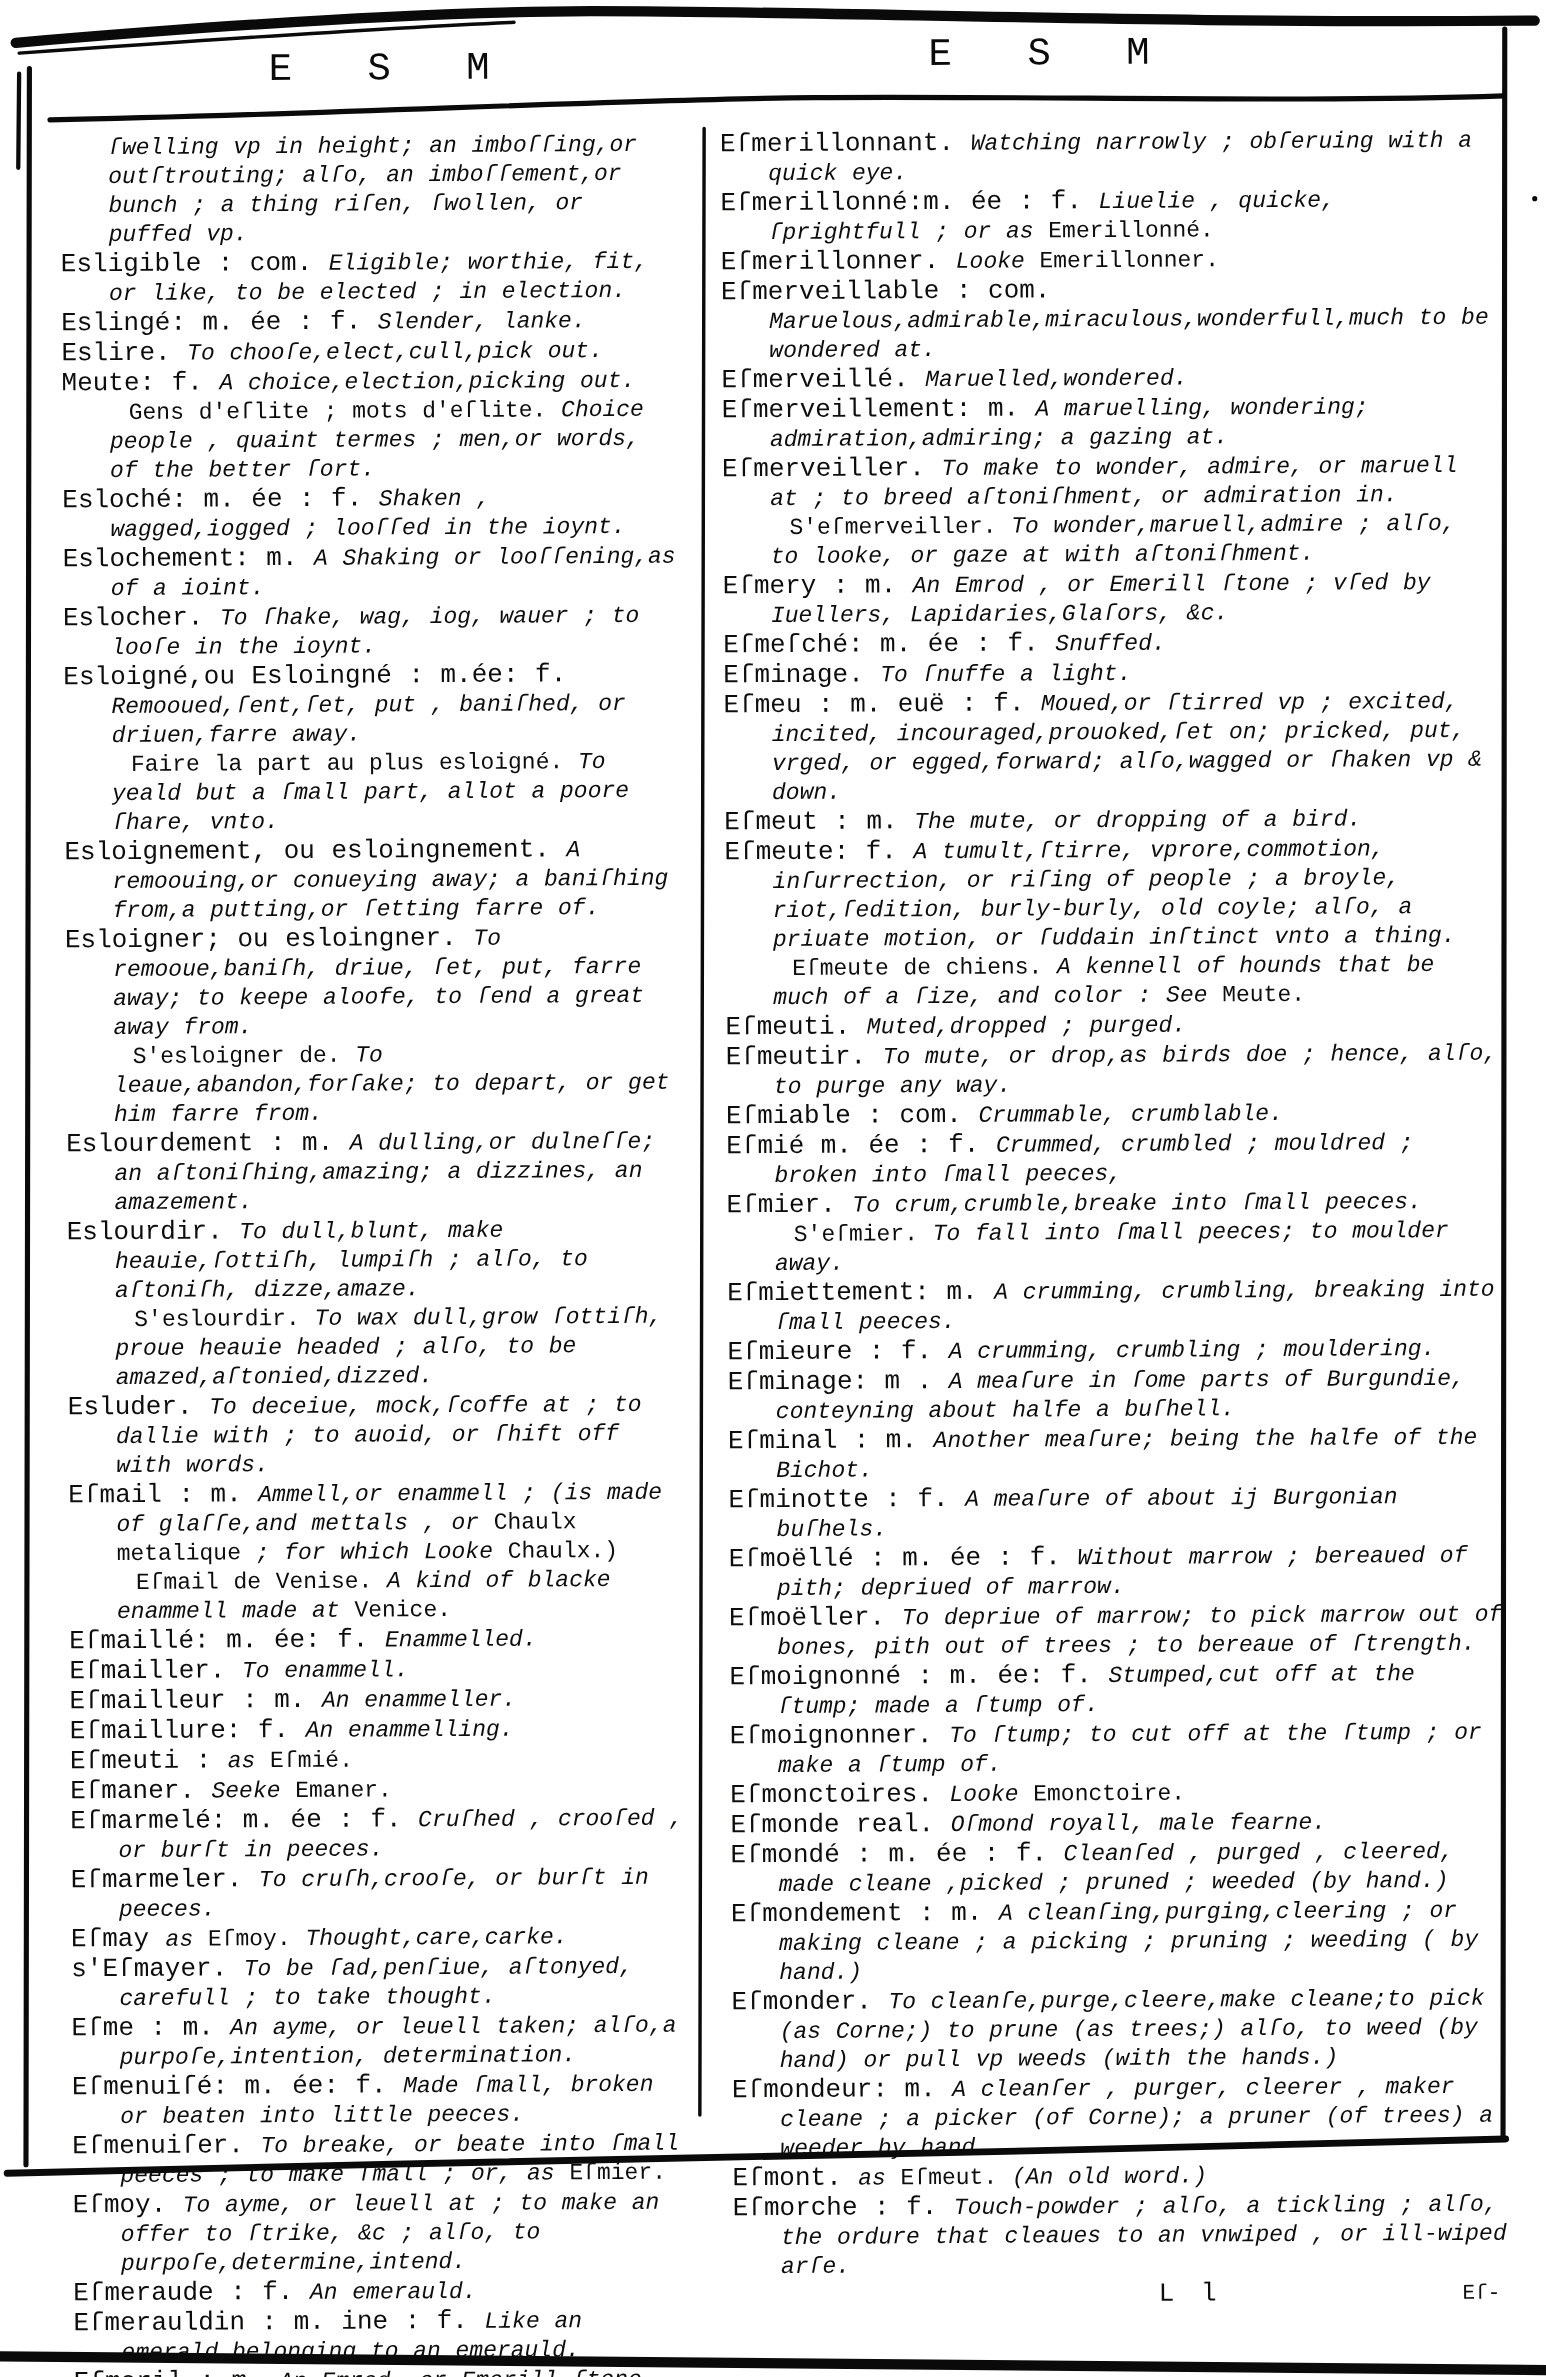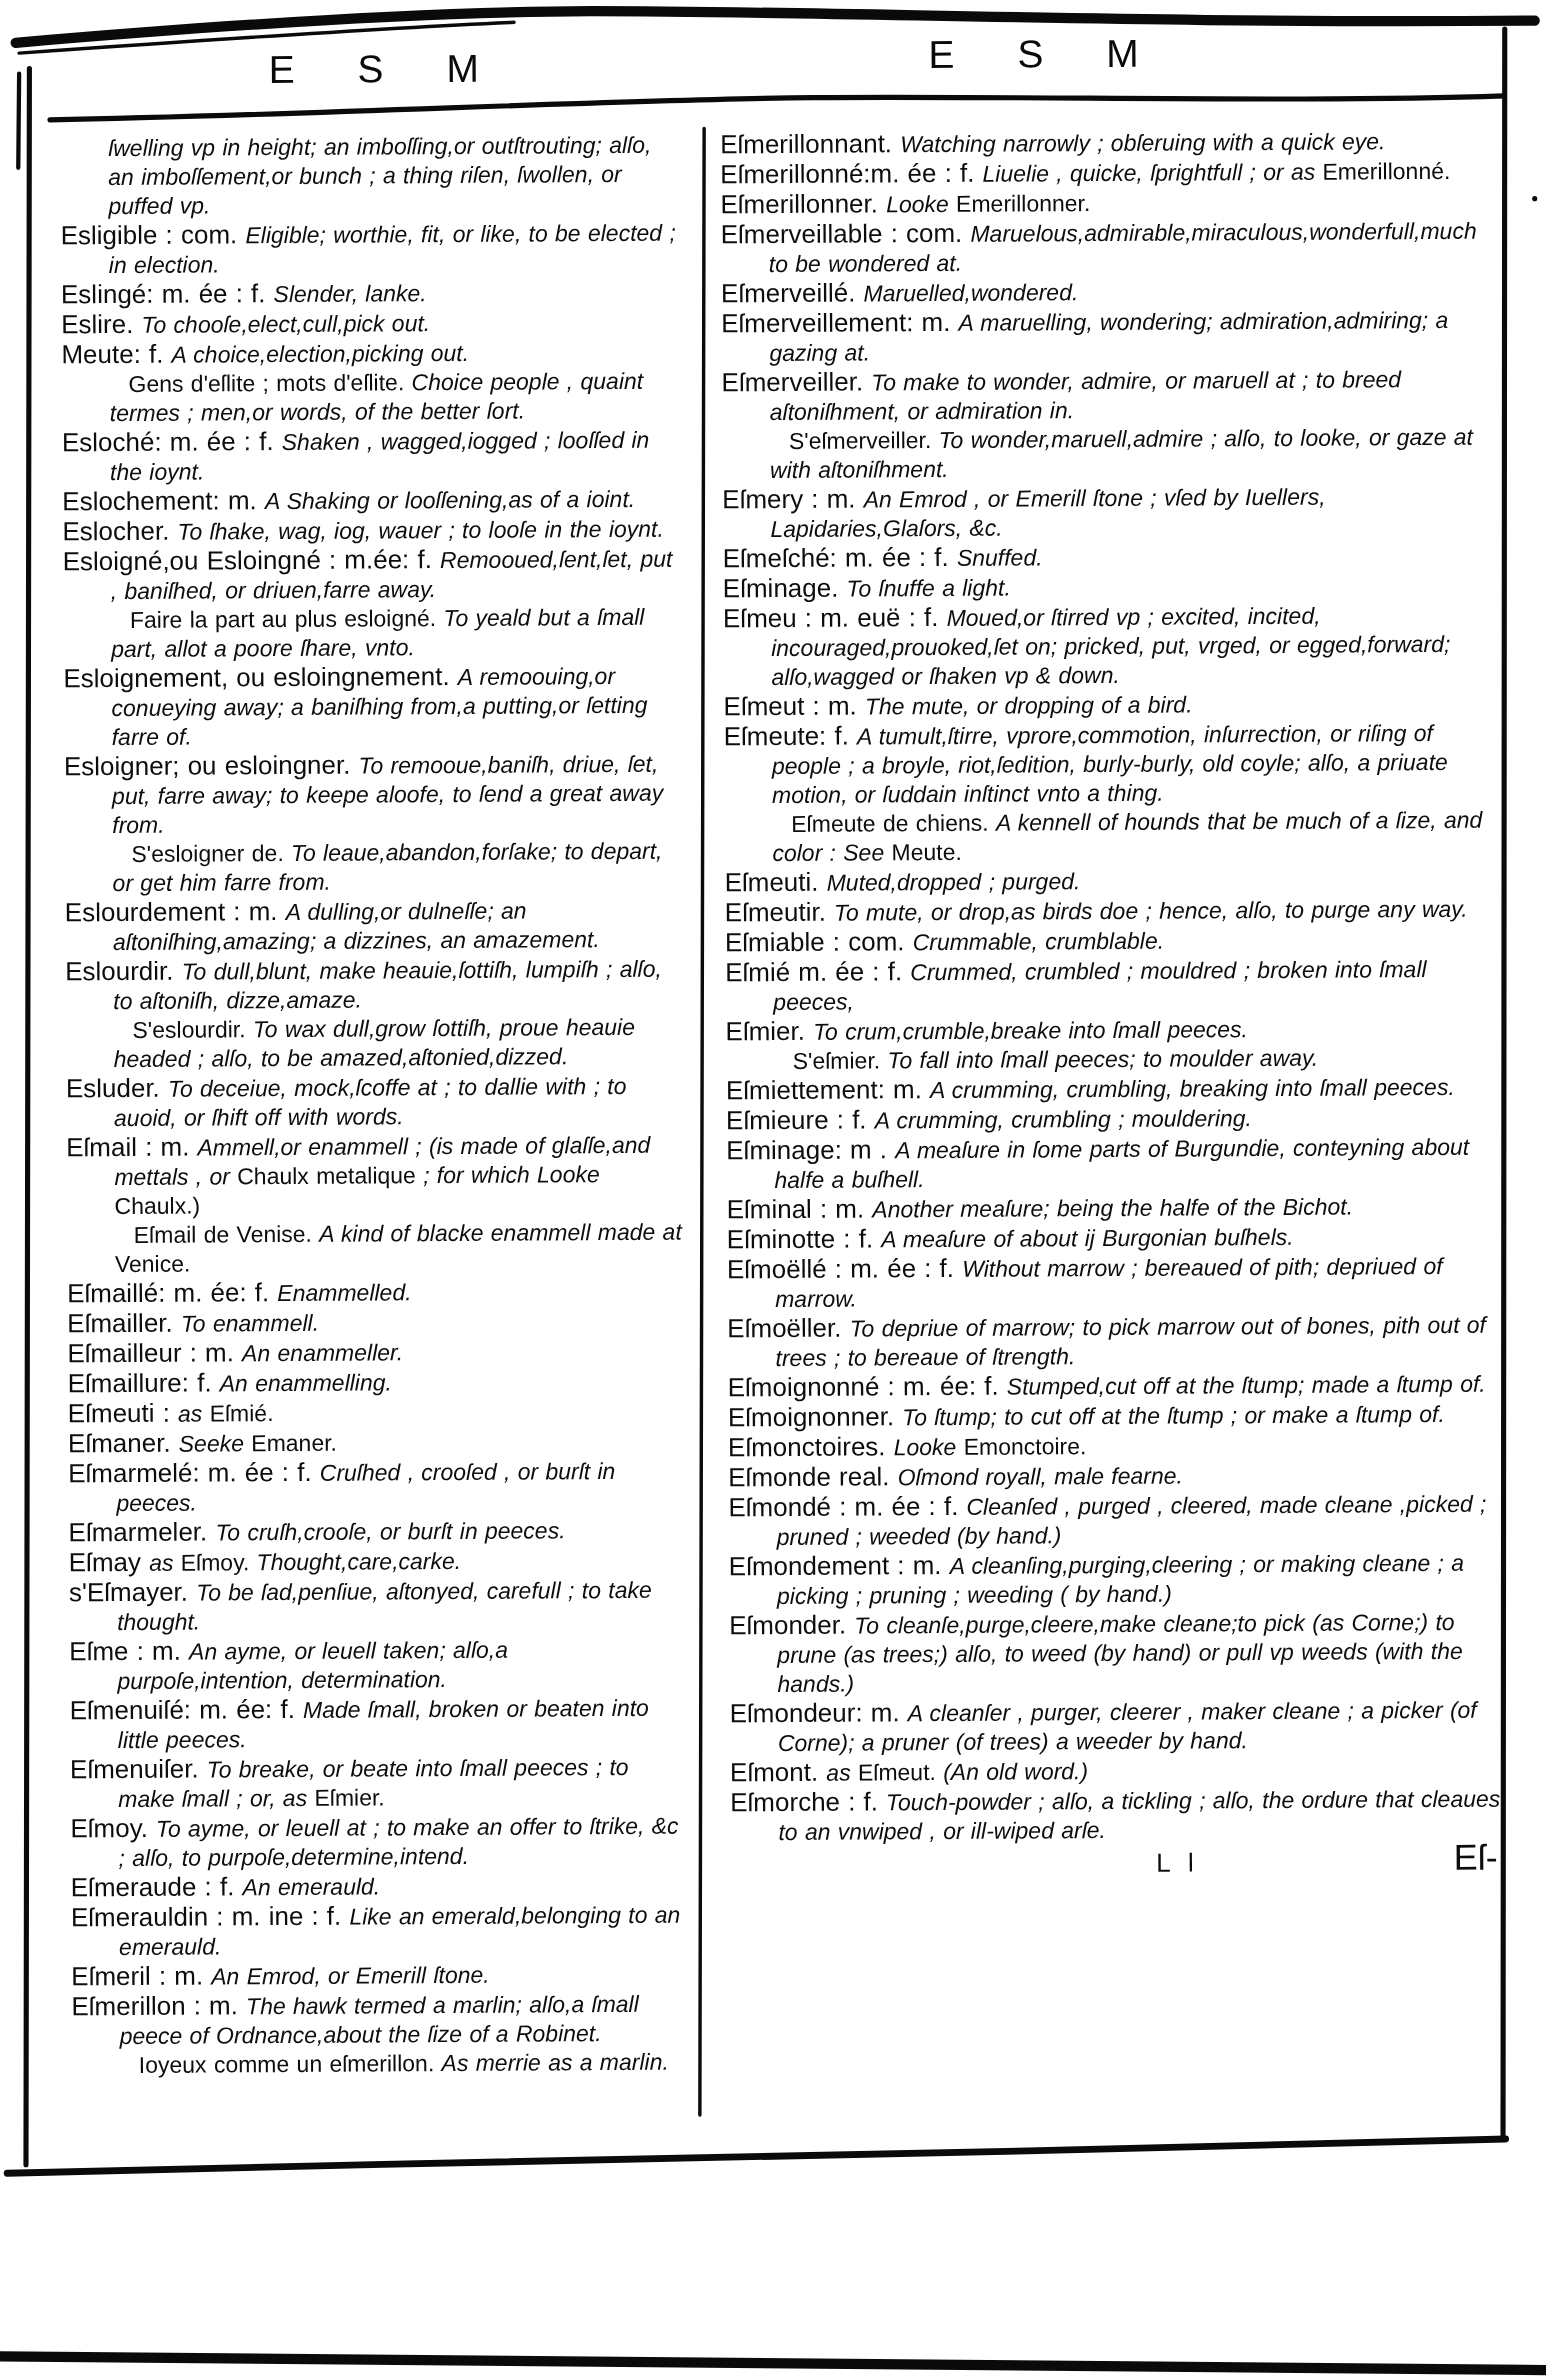--- a/index.html
+++ b/index.html
@@ -1,21 +1,21 @@
 <!DOCTYPE html>
 <html style="font-size:13.7px"><head>
 <meta charset="utf-8">
 <style>
   html,body{margin:0;padding:0;background:#e8e8e8;}
   .sheet{
     position:relative;
     width:1547px;height:2377px;
     background:#ffffff;
     overflow:hidden;
-    font-family:Liberation Sans, sans-serif;
+    font-family:Liberation Mono, monospace;
     color:#0d0d0b;
   }
   .tilt{
     position:absolute;left:0;top:0;width:1547px;height:2377px;
     transform:rotate(-0.35deg);
     transform-origin:50% 40%;
   }
   .rules{position:absolute;left:0;top:0;width:1547px;height:2377px;pointer-events:none;}
   .colhead{
     position:absolute;top:45px;
@@ -38,21 +38,21 @@
   p.entry.continuation{text-indent:0;}
   .seg-head{font-style:normal;font-size:26px;}
   .seg-roman{font-style:normal;}
   .seg-italic{font-style:italic;}
   .sigrow{
     margin:0;padding-left:48px;
     display:flex;align-items:baseline;
     font-size:26px;
   }
   .signature{margin-left:52%;font-style:normal;letter-spacing:5.1px;}
-  .catchword{margin-left:auto;margin-right:6.9px;font-size:36px;}
+  .catchword{margin-left:auto;margin-right:6.9px;font-size:21px;}
 </style>
 </head>
 <body>
 
 <div class="sheet">
 
   <svg class="rules" width="1547" height="2377" viewBox="0 0 1806 2776" fill="none" stroke="#0a0a0a" stroke-linecap="round">
 
     <path d="M 18,50 C 250,30 480,14 690,13 C 980,13 1340,28 1792,24" stroke-width="12"></path>
     <path d="M 22,62 C 220,48 420,34 600,26" stroke-width="4"></path>

